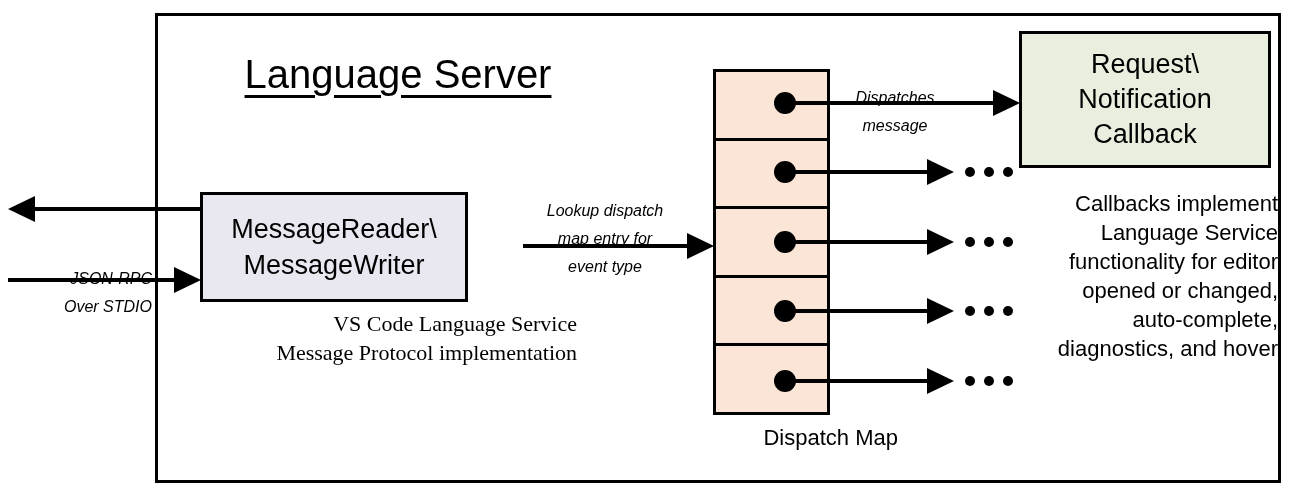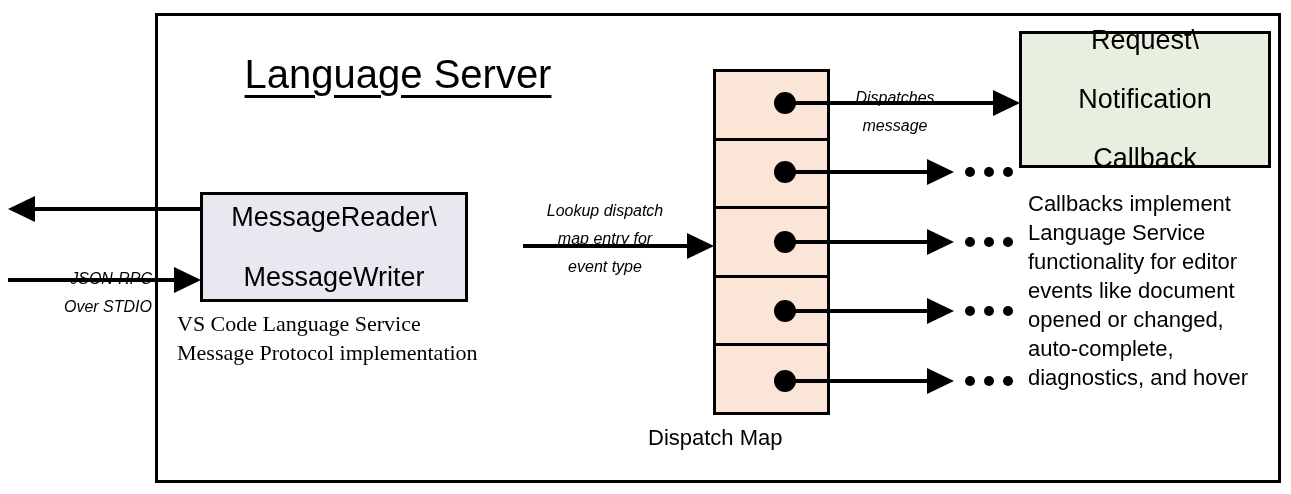--- a/index.html
+++ b/index.html
@@ -21,25 +21,24 @@
   .tri-right{position:absolute;width:0;height:0;
     border-top:13px solid transparent;border-bottom:13px solid transparent;
     border-left:27px solid #000;}
   .tri-left{position:absolute;width:0;height:0;
     border-top:13px solid transparent;border-bottom:13px solid transparent;
     border-right:27px solid #000;}
   .node{
     position:absolute;border:3px solid #000;box-sizing:border-box;
     display:flex;flex-direction:column;align-items:center;justify-content:center;
     text-align:center;
-    gap:24px;
   }
   .reader-box{left:200px;top:192px;width:268px;height:110px;font-size:27px;line-height:36px;}
   .callback-box{left:1019px;top:31px;width:252px;height:137px;font-size:27px;line-height:35px;}
-  .caption{position:absolute;font-size:22px;line-height:29px;text-align:left;}
+  .caption{position:absolute;font-size:22px;line-height:29px;text-align:right;}
   .reader-caption{left:177px;top:309px;width:400px;font-family:Liberation Serif, serif;}
   .map-caption{left:648px;top:424px;width:250px;line-height:28px;}
   .note{left:1028px;top:189px;width:250px;}
   .lbl-italic{position:absolute;font-style:italic;font-size:16px;line-height:28px;text-align:center;margin-top:41px;}
   .stdio-label{left:2px;top:224px;width:150px;text-align:right;}
   .lookup-label{left:500px;top:156px;width:210px;}
   .dispatches-label{left:815px;top:43px;width:160px;}
   .dmap{
     position:absolute;left:713px;top:69px;width:117px;height:346px;
     border:3px solid #000;box-sizing:border-box;
@@ -147,19 +146,18 @@
   <div class="node callback-box" style="background: rgb(232, 239, 223);">
     <div>Request\</div>
     <div>Notification</div>
     <div>Callback</div>
   </div>
 
   <div class="caption note">
     <div>Callbacks implement</div>
     <div>Language Service</div>
     <div>functionality for editor</div>
-    <div>events like document</div>
     <div>opened or changed,</div>
     <div>auto-complete,</div>
     <div>diagnostics, and hover</div>
   </div>
 
 </div>
 
 </body></html>

